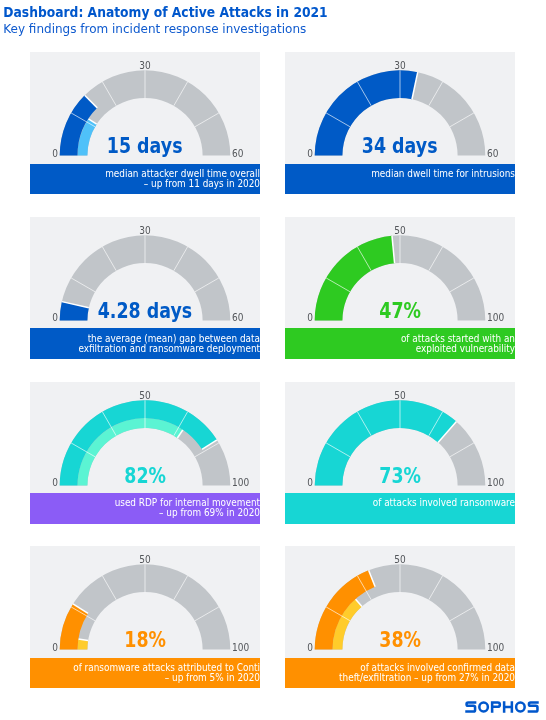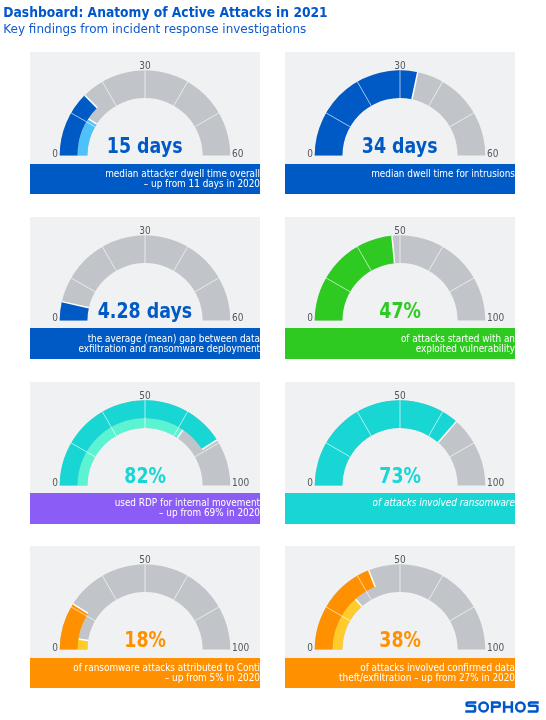--- a/index.html
+++ b/index.html
@@ -157,21 +157,21 @@
           <line x1="115.00" y1="46.00" x2="115.00" y2="18.30" stroke="#FFFFFF" stroke-width="0.8" stroke-opacity="0.8"></line>
           <line x1="143.80" y1="53.72" x2="157.65" y2="29.73" stroke="#FFFFFF" stroke-width="0.8" stroke-opacity="0.8"></line>
           <line x1="164.88" y1="74.80" x2="188.87" y2="60.95" stroke="#FFFFFF" stroke-width="0.8" stroke-opacity="0.8"></line>
         </g>
       </svg>
       <div style="position: absolute; color: rgb(83, 86, 90); font-family: &quot;DejaVu Sans Condensed&quot;, &quot;DejaVu Sans&quot;, sans-serif; font-size: 10px; line-height: 10px; left: 0px; top: 96.5px; width: 28px; text-align: right;">0</div>
       <div style="position: absolute; color: rgb(83, 86, 90); font-family: &quot;DejaVu Sans Condensed&quot;, &quot;DejaVu Sans&quot;, sans-serif; font-size: 10px; line-height: 10px; left: 0px; top: 9px; width: 230px; text-align: center;">50</div>
       <div style="position: absolute; color: rgb(83, 86, 90); font-family: &quot;DejaVu Sans Condensed&quot;, &quot;DejaVu Sans&quot;, sans-serif; font-size: 10px; line-height: 10px; left: 202px; top: 96.5px; width: 32px;">100</div>
       <div style="position: absolute; left: 0px; top: 84px; width: 230px; text-align: center;"><span style="display: inline-block; font-family: &quot;DejaVu Sans&quot;, sans-serif; font-weight: bold; font-size: 21px; line-height: 21px; color: rgb(23, 214, 212); transform: scaleX(0.83); transform-origin: center center;">73%</span></div>
       <div class="banner" style="background: rgb(23, 214, 212);">
-        <div class="ln" style="color: rgb(255, 255, 255); font-style: italic;">of attacks involved ransomware</div>
+        <div class="ln" style="color: rgb(255, 255, 255);">of attacks involved ransomware</div>
       </div>
     </div>
     <div class="card" style="left: 0px; top: 494.4px; background: rgb(240, 241, 243);">
       <svg width="230" height="142" viewBox="0 0 230 142">
         <path d="M 29.70 103.60 A 85.3 85.3 0 0 1 200.30 103.60 L 172.60 103.60 A 57.6 57.6 0 0 0 57.40 103.60 Z" fill="#C1C5C9"></path>
         <path d="M 47.50 103.60 A 67.5 67.5 0 0 1 48.33 93.04 L 58.11 94.59 A 57.6 57.6 0 0 0 57.40 103.60 Z" fill="#FFCC2B"></path>
         <line x1="58.11" y1="94.59" x2="48.33" y2="93.04" stroke="#FFFFFF" stroke-width="1.5"></line>
         <path d="M 29.70 103.60 A 85.3 85.3 0 0 1 42.98 57.89 L 58.01 67.43 A 67.5 67.5 0 0 0 47.50 103.60 Z" fill="#FF9000"></path>
         <line x1="58.01" y1="67.43" x2="42.98" y2="57.89" stroke="#FFFFFF" stroke-width="1.5"></line>
         <g>

